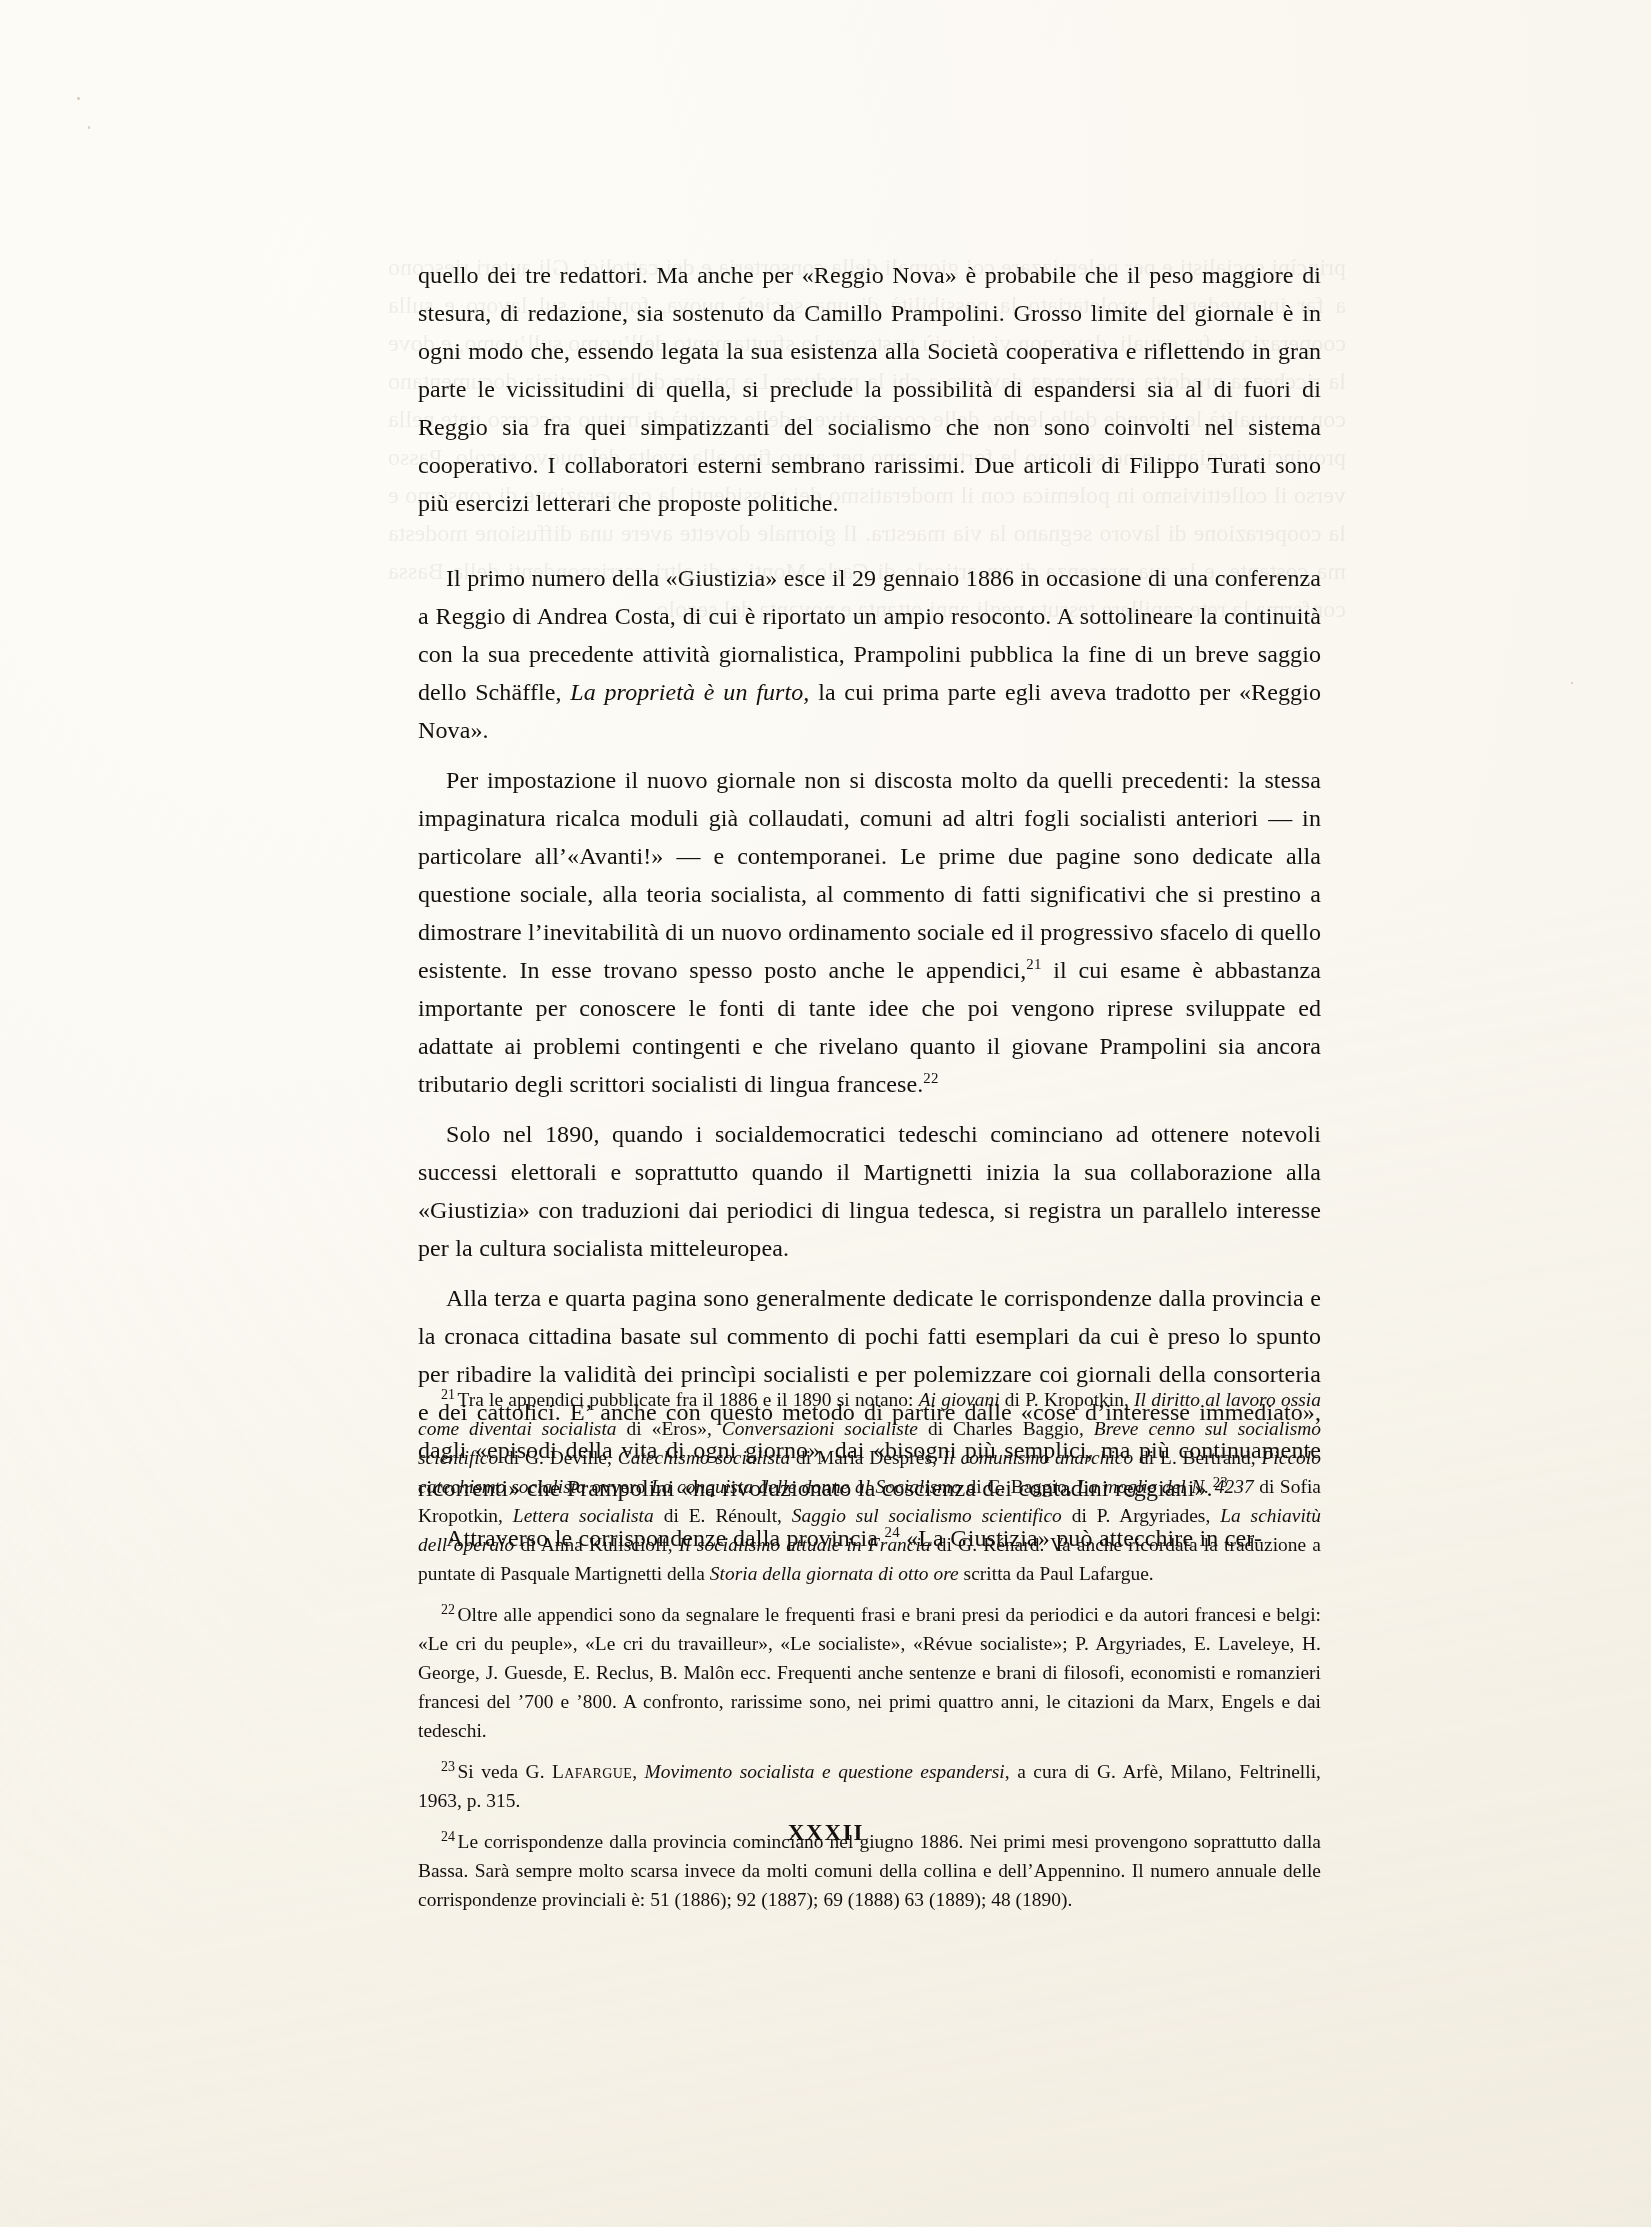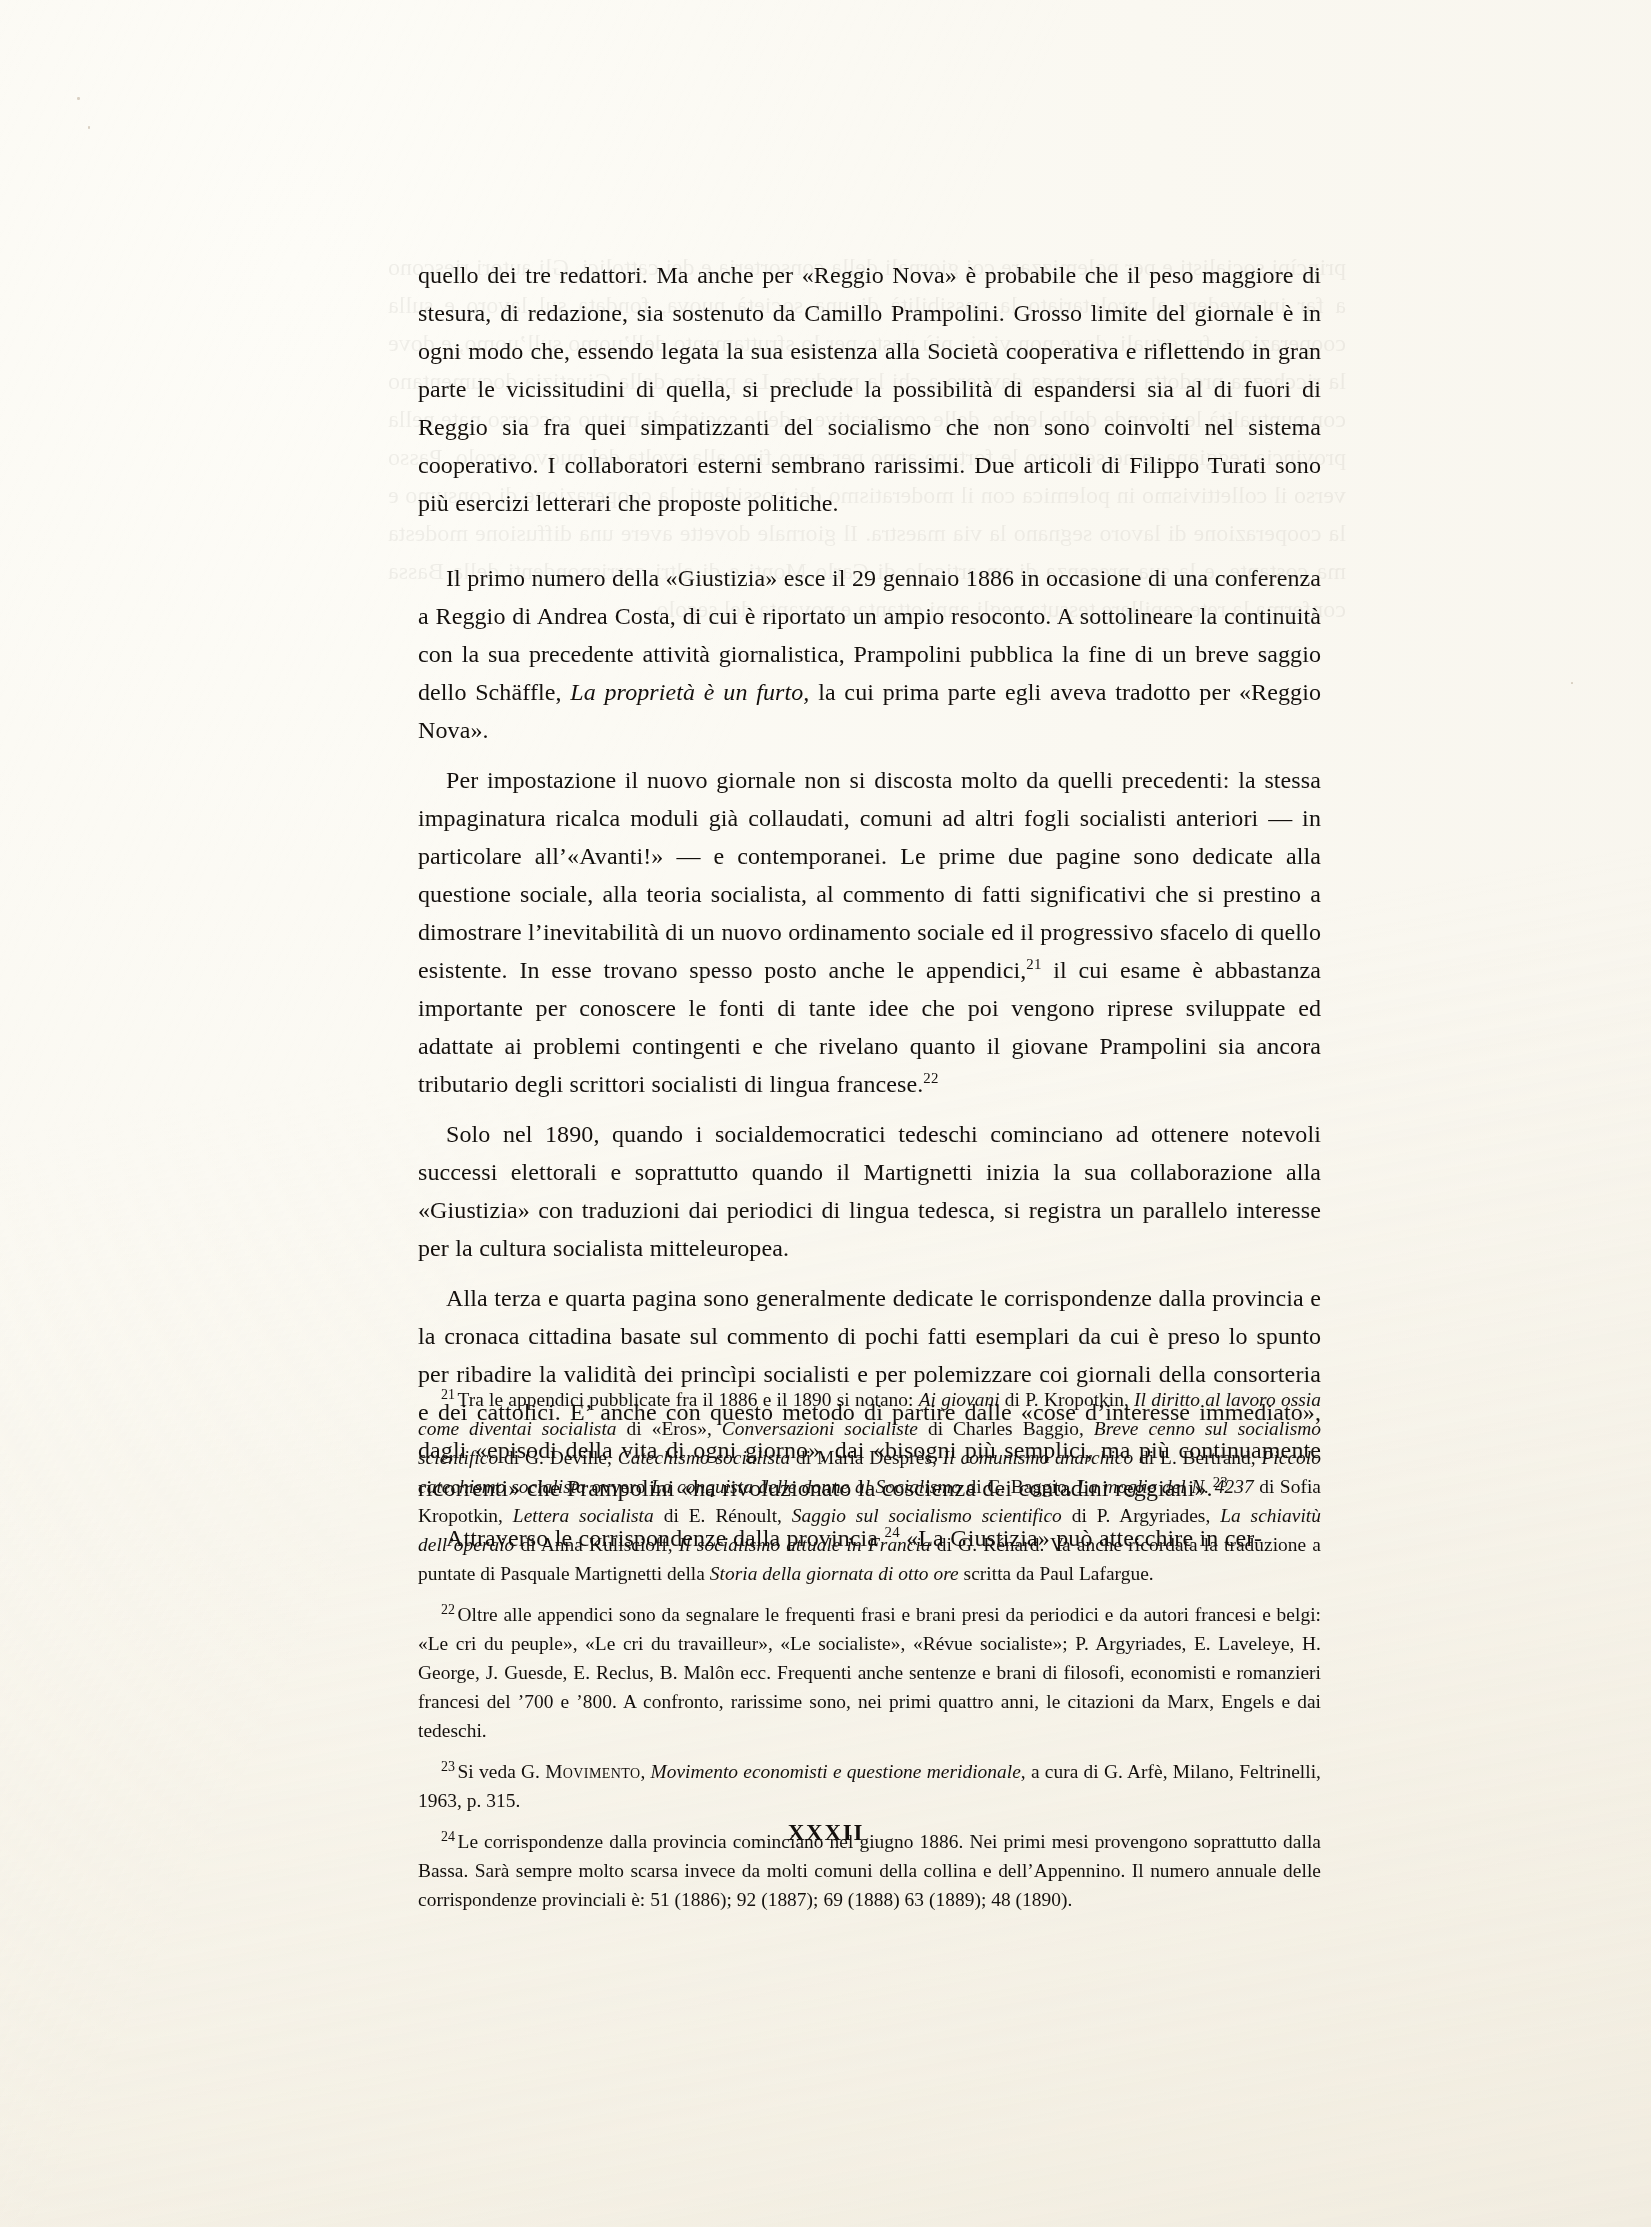--- a/index.html
+++ b/index.html
@@ -148,20 +148,20 @@
     <p class="body indent spaced-before">Il primo numero della «Giustizia» esce il 29 gennaio 1886 in occasione di una conferenza a Reggio di Andrea Costa, di cui è riportato un ampio resoconto. A sottolineare la continuità con la sua precedente attività giornalistica, Prampolini pubblica la fine di un breve saggio dello Schäffle, <span class="it">La proprietà è un furto,</span> la cui prima parte egli aveva tradotto per «Reggio Nova».</p>
     <p class="body indent">Per impostazione il nuovo giornale non si discosta molto da quelli precedenti: la stessa impaginatura ricalca moduli già collaudati, comuni ad altri fogli socialisti anteriori — in particolare all’«Avanti!» — e contemporanei. Le prime due pagine sono dedicate alla questione sociale, alla teoria socialista, al commento di fatti significativi che si prestino a dimostrare l’inevitabilità di un nuovo ordinamento sociale ed il progressivo sfacelo di quello esistente. In esse trovano spesso posto anche le appendici,<sup class="fn">21</sup> il cui esame è abbastanza importante per conoscere le fonti di tante idee che poi vengono riprese sviluppate ed adattate ai problemi contingenti e che rivelano quanto il giovane Prampolini sia ancora tributario degli scrittori socialisti di lingua francese.<sup class="fn">22</sup></p>
     <p class="body indent">Solo nel 1890, quando i socialdemocratici tedeschi cominciano ad ottenere notevoli successi elettorali e soprattutto quando il Martignetti inizia la sua collaborazione alla «Giustizia» con traduzioni dai periodici di lingua tedesca, si registra un parallelo interesse per la cultura socialista mitteleuropea.</p>
     <p class="body indent">Alla terza e quarta pagina sono generalmente dedicate le corrispondenze dalla provincia e la cronaca cittadina basate sul commento di pochi fatti esemplari da cui è preso lo spunto per ribadire la validità dei princìpi socialisti e per polemizzare coi giornali della consorteria e dei cattolici. E’ anche con questo metodo di partire dalle «cose d’interesse immediato», dagli «episodi della vita di ogni giorno», dai «bisogni più semplici, ma più continuamente ricorrenti» che Prampolini «ha rivoluzionato la coscienza dei contadini reggiani».<sup class="fn">23</sup></p>
     <p class="body indent">Attraverso le corrispondenze dalla provincia <sup class="fn">24</sup> «La Giustizia» può attecchire in cer-</p>
   </div>
 
   <div class="notes">
     <p class="note"><span class="marker">21</span>Tra le appendici pubblicate fra il 1886 e il 1890 si notano: <span class="it">Ai giovani</span> di P. Kropotkin, <span class="it">Il diritto al lavoro ossia come diventai socialista</span> di «Eros», <span class="it">Conversazioni socialiste</span> di Charles Baggio, <span class="it">Breve cenno sul socialismo scientifico</span> di G. Deville, <span class="it">Catechismo socialista</span> di Maria Desprès, <span class="it">Il comunismo anarchico</span> di L. Bertrand, <span class="it">Piccolo catechismo socialista</span> ovvero <span class="it">La conquista delle donne al Socialismo</span> di C. Baggio, <span class="it">La moglie del N. 4237</span> di Sofia Kropotkin, <span class="it">Lettera socialista</span> di E. Rénoult, <span class="it">Saggio sul socialismo scientifico</span> di P. Argyriades, <span class="it">La schiavitù dell’operaio</span> di Anna Kuliscioff, <span class="it">Il socialismo attuale in Francia</span> di G. Rénard. Va anche ricordata la traduzione a puntate di Pasquale Martignetti della <span class="it">Storia della giornata di otto ore</span> scritta da Paul Lafargue.</p>
     <p class="note"><span class="marker">22</span>Oltre alle appendici sono da segnalare le frequenti frasi e brani presi da periodici e da autori francesi e belgi: «Le cri du peuple», «Le cri du travailleur», «Le socialiste», «Révue socialiste»; P. Argyriades, E. Laveleye, H. George, J. Guesde, E. Reclus, B. Malôn ecc. Frequenti anche sentenze e brani di filosofi, economisti e romanzieri francesi del ’700 e ’800. A confronto, rarissime sono, nei primi quattro anni, le citazioni da Marx, Engels e dai tedeschi.</p>
-    <p class="note"><span class="marker">23</span>Si veda G. <span class="smallcaps">Movimento</span>, <span class="it">Movimento economisti e questione meridionale</span>, a cura di G. Arfè, Milano, Feltrinelli, 1963, p. 315.</p>
+    <p class="note"><span class="marker">23</span>Si veda G. <span class="smallcaps">Lafargue</span>, <span class="it">Movimento socialista e questione espandersi</span>, a cura di G. Arfè, Milano, Feltrinelli, 1963, p. 315.</p>
     <p class="note"><span class="marker">24</span>Le corrispondenze dalla provincia cominciano nel giugno 1886. Nei primi mesi provengono soprattutto dalla Bassa. Sarà sempre molto scarsa invece da molti comuni della collina e dell’Appennino. Il numero annuale delle corrispondenze provinciali è: 51 (1886); 92 (1887); 69 (1888) 63 (1889); 48 (1890).</p>
   </div>
 
   <div class="folio">XXXII</div>
 
 </div>
 
 
 </body></html>

